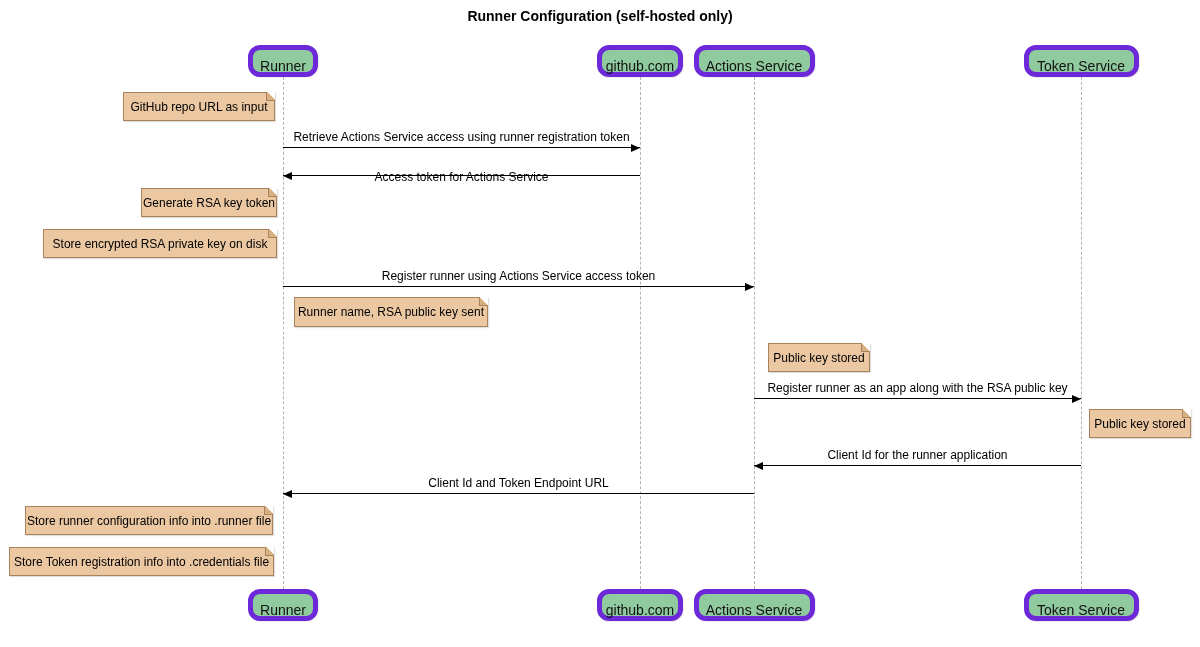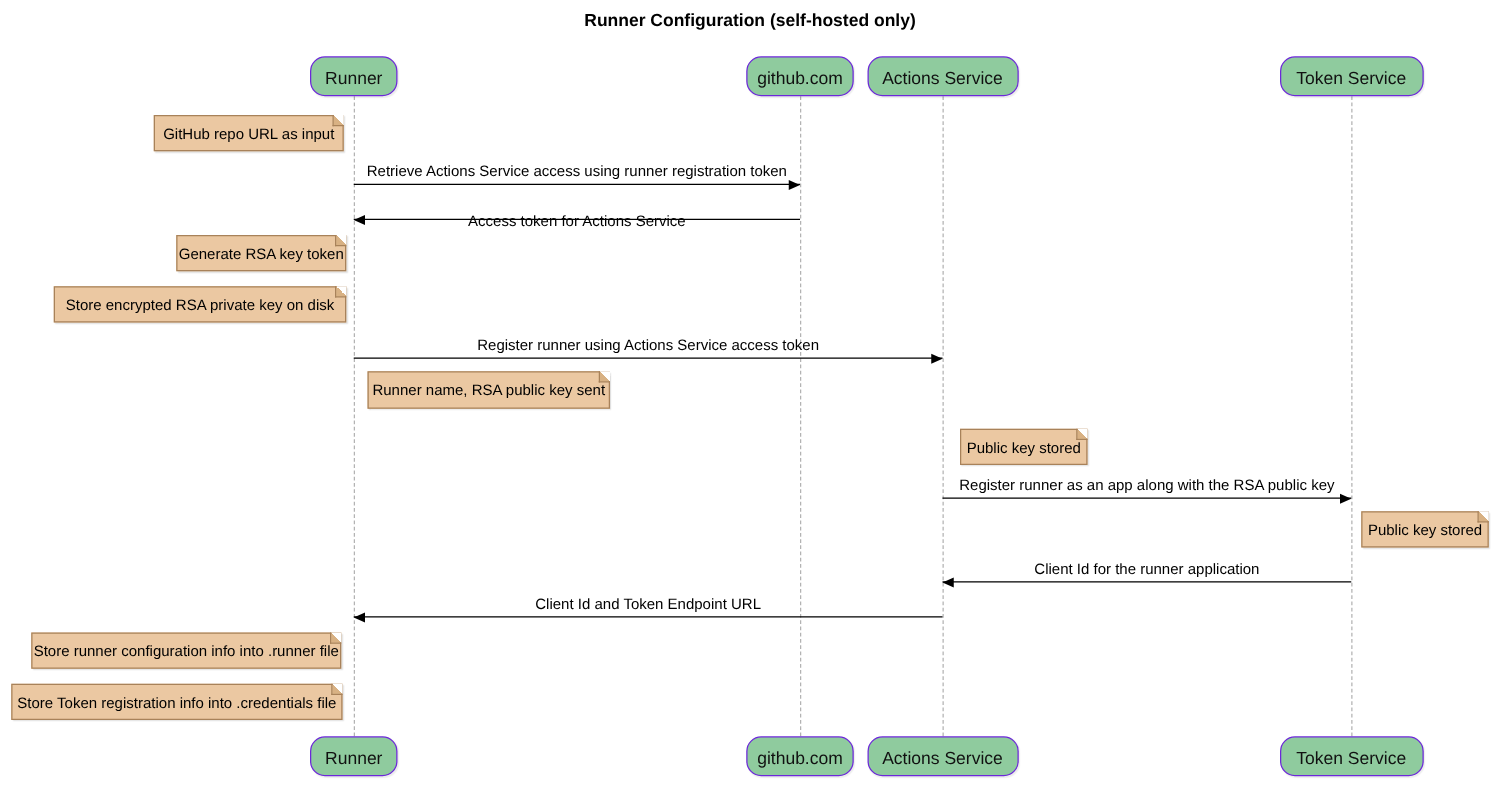--- a/index.html
+++ b/index.html
@@ -27,21 +27,21 @@
     border-left: 1px dashed #b3b3b3;
   }
   .pbox {
     position: absolute;
     height: 32px;
     line-height: 32px;
     text-align: center;
     font-size: 14px;
     color: #111111;
     background: #8fcb9e;
-    border: 1px solid #6d28d9;
+    border: 5px solid #6d28d9;
     border-radius: 12px;
     box-sizing: border-box;
     box-shadow: 1px 1px 1px rgba(0,0,0,0.08);
     white-space: nowrap;
   }
   .mline {
     position: absolute;
     height: 0;
     border-top: 1px solid #000000;
   }

